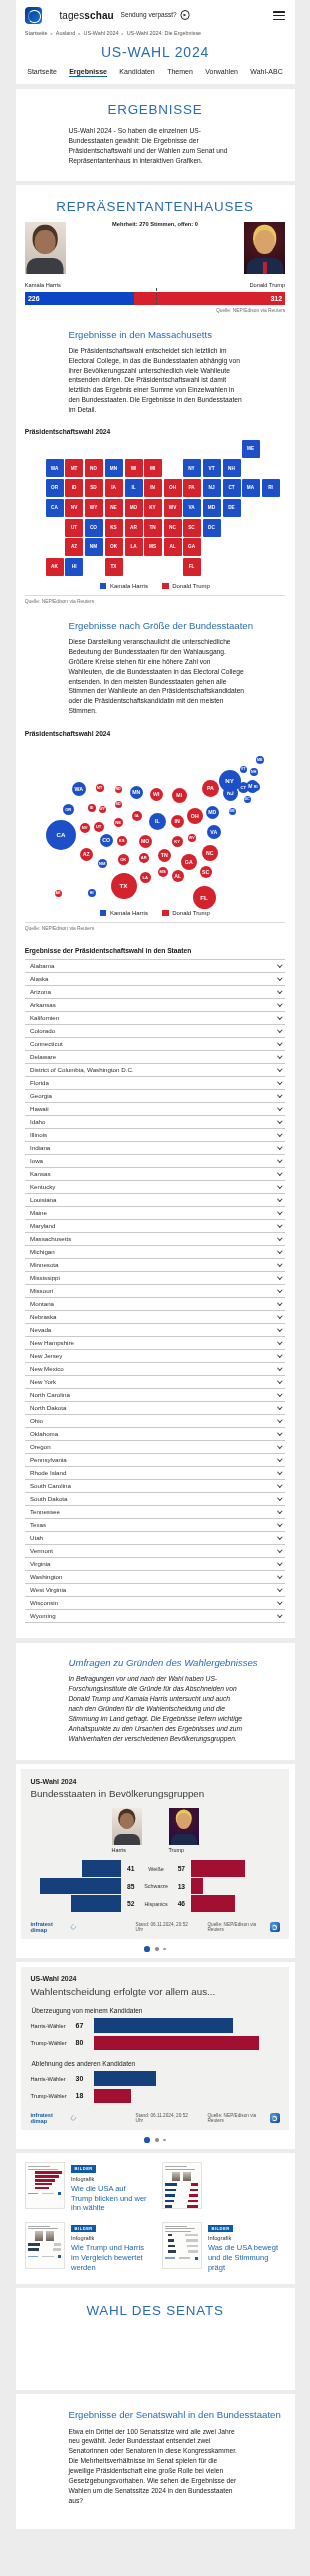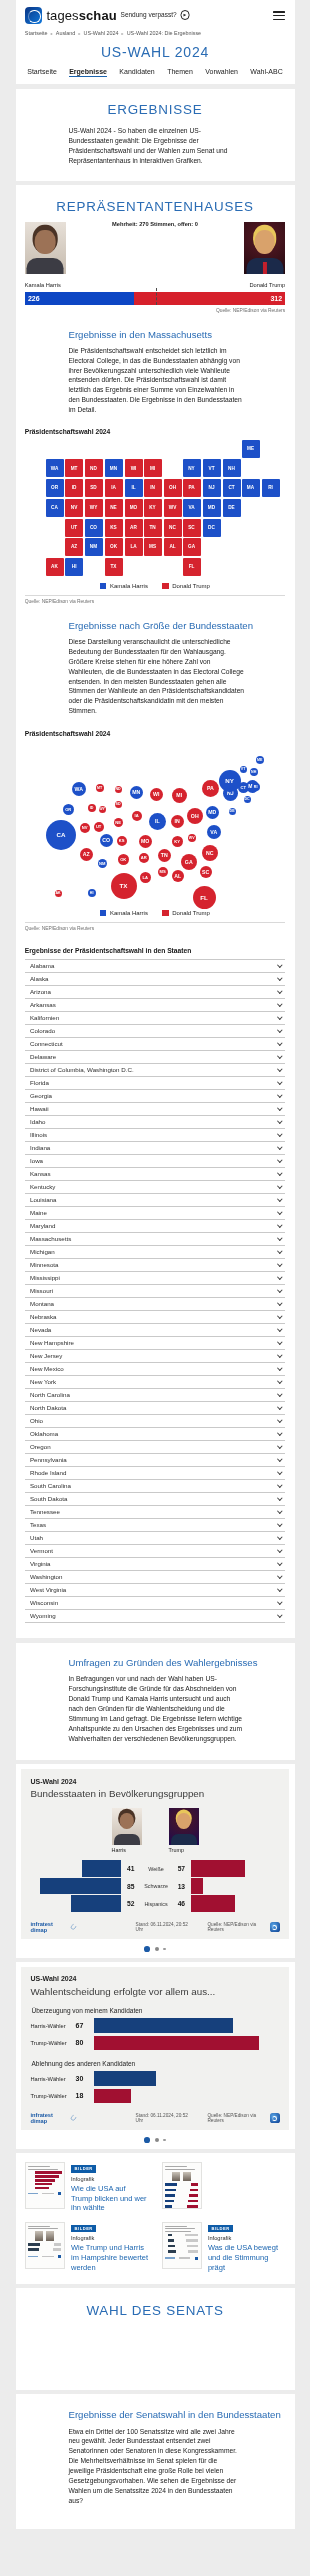--- a/index.html
+++ b/index.html
@@ -12,21 +12,21 @@
   .page { width:279px; margin:0 auto; }
   .card { background:#fff; margin-bottom:4.1px; }
 
   
   .topbar { position:relative; display:flex; align-items:center; padding:6.2px 9.3px 0; height:25px; }
   .logo { display:flex; align-items:center; }
   .logo-mark { width:17.6px; height:17.6px; border-radius:4.1px;
     background:linear-gradient(135deg,#0b3c8d 10%,#1173d4 90%); position:relative; }
   .logo-mark::after { content:""; position:absolute; left:3.6px; top:3.6px; width:10.3px; height:10.3px;
     border:1.6px solid #fff; border-radius:50%; border-left-color:rgba(255,255,255,.35); }
-  .logo-text { font-size:13px; margin-left:4px; color:#141414; letter-spacing:0.1px; }
+  .logo-text { font-size:10px; margin-left:17px; color:#141414; letter-spacing:0.1px; }
   .logo-text b { font-weight:bold; }
   .sendung { position:absolute; left:50%; transform:translateX(-50%); top:10.3px;
     display:flex; align-items:center; gap:3.6px; font-size:6.5px; color:#222; cursor:pointer; }
   .play-icon { width:9.3px; height:9.3px; border:0.8px solid #222; border-radius:50%;
     display:flex; align-items:center; justify-content:center; font-size:3.6px; color:#222; }
   .hamburger { margin-left:auto; width:12.4px; display:flex; flex-direction:column; gap:2.3px; cursor:pointer; }
   .hamburger span { display:block; height:1.3px; background:#222; border-radius:0.5px; }
   .breadcrumb { padding:5.2px 9.3px 0; font-size:5.4px; color:#555;
     display:flex; gap:3.1px; align-items:center; flex-wrap:wrap; }
   .breadcrumb .sep { color:#999; font-size:4.1px; }
@@ -93,21 +93,21 @@
 
   
   .acc-title { font-size:6.7px; font-weight:bold; margin:15.5px 9.3px 5.2px; color:#161616; }
   .accordion { margin:0 9.3px 13.4px; border-top:0.5px solid #c9c9c9; }
   .acc-row { display:flex; align-items:center; justify-content:space-between; height:13px;
     border-bottom:0.5px solid #c9c9c9; font-size:6.2px; color:#2e2e2e; padding:0 4.1px 0 5.2px; cursor:pointer; }
   .chev { width:3.6px; height:3.6px; border-right:0.8px solid #444; border-bottom:0.8px solid #444;
     transform:rotate(45deg); margin-top:-2.1px; flex:none; }
 
   
-  .umfragen { padding:14.5px 0 16.5px; }
+  .umfragen { padding:14.5px 0 16.5px;font-style:italic; }
   .umfragen .sub { margin-top:0; }
 
   
   .chartcard { padding:5.2px 5.7px 2.1px; }
   .module { background:#f1f1ef; padding:8.3px 9.3px 6.2px; }
   .kicker { font-size:7px; font-weight:bold; color:#1d1d1d; }
   .mtitle { font-size:9.8px; color:#3c3c3c; margin-top:3.6px; font-weight:500; }
   .photo-row { display:flex; justify-content:center; gap:27px; margin-top:8.3px; }
   .photo-col { width:30px; }
   .mini-portrait { position:relative; width:30px; height:37px; overflow:hidden; }
@@ -779,21 +779,21 @@
           <div style="display: flex; gap: 2.1px; margin-bottom: 1.6px;">
             <div class="th-bar" style="width: 10.3px; background: rgb(44, 62, 80);"></div>
             <div class="th-bar" style="width: 8.3px; background: rgb(201, 201, 201); margin-left: auto;"></div>
           </div>
           <div class="th-foot">
             <div class="fa"></div>
             <div class="fb"></div>
             <div class="fc"></div>
           </div>
         </div>
-        <div class="tmeta"><span class="badge">BILDER</span><div class="t-kicker">Infografik</div><div class="t-title">Wie Trump und Harris im Hampshire bewertet werden</div></div>
+        <div class="tmeta"><span class="badge">BILDER</span><div class="t-kicker">Infografik</div><div class="t-title">Wie Trump und Harris im Vergleich bewertet werden</div></div>
       </div>
       <div class="teaser">
         <div class="thumb">
           <div class="th-line" style="width: 22px;"></div>
           <div class="th-line" style="width: 30px;"></div>
           <div class="th-line" style="width: 26px;"></div>
           <div style="display: flex; gap: 2.6px; margin: 1.6px 0px 0px 3.1px;">
             <div class="th-bar" style="width: 4.1px; background: rgb(44, 62, 80);"></div>
             <div class="th-bar" style="width: 13.4px; background: rgb(201, 201, 201); margin-left: auto;"></div>
           </div>

